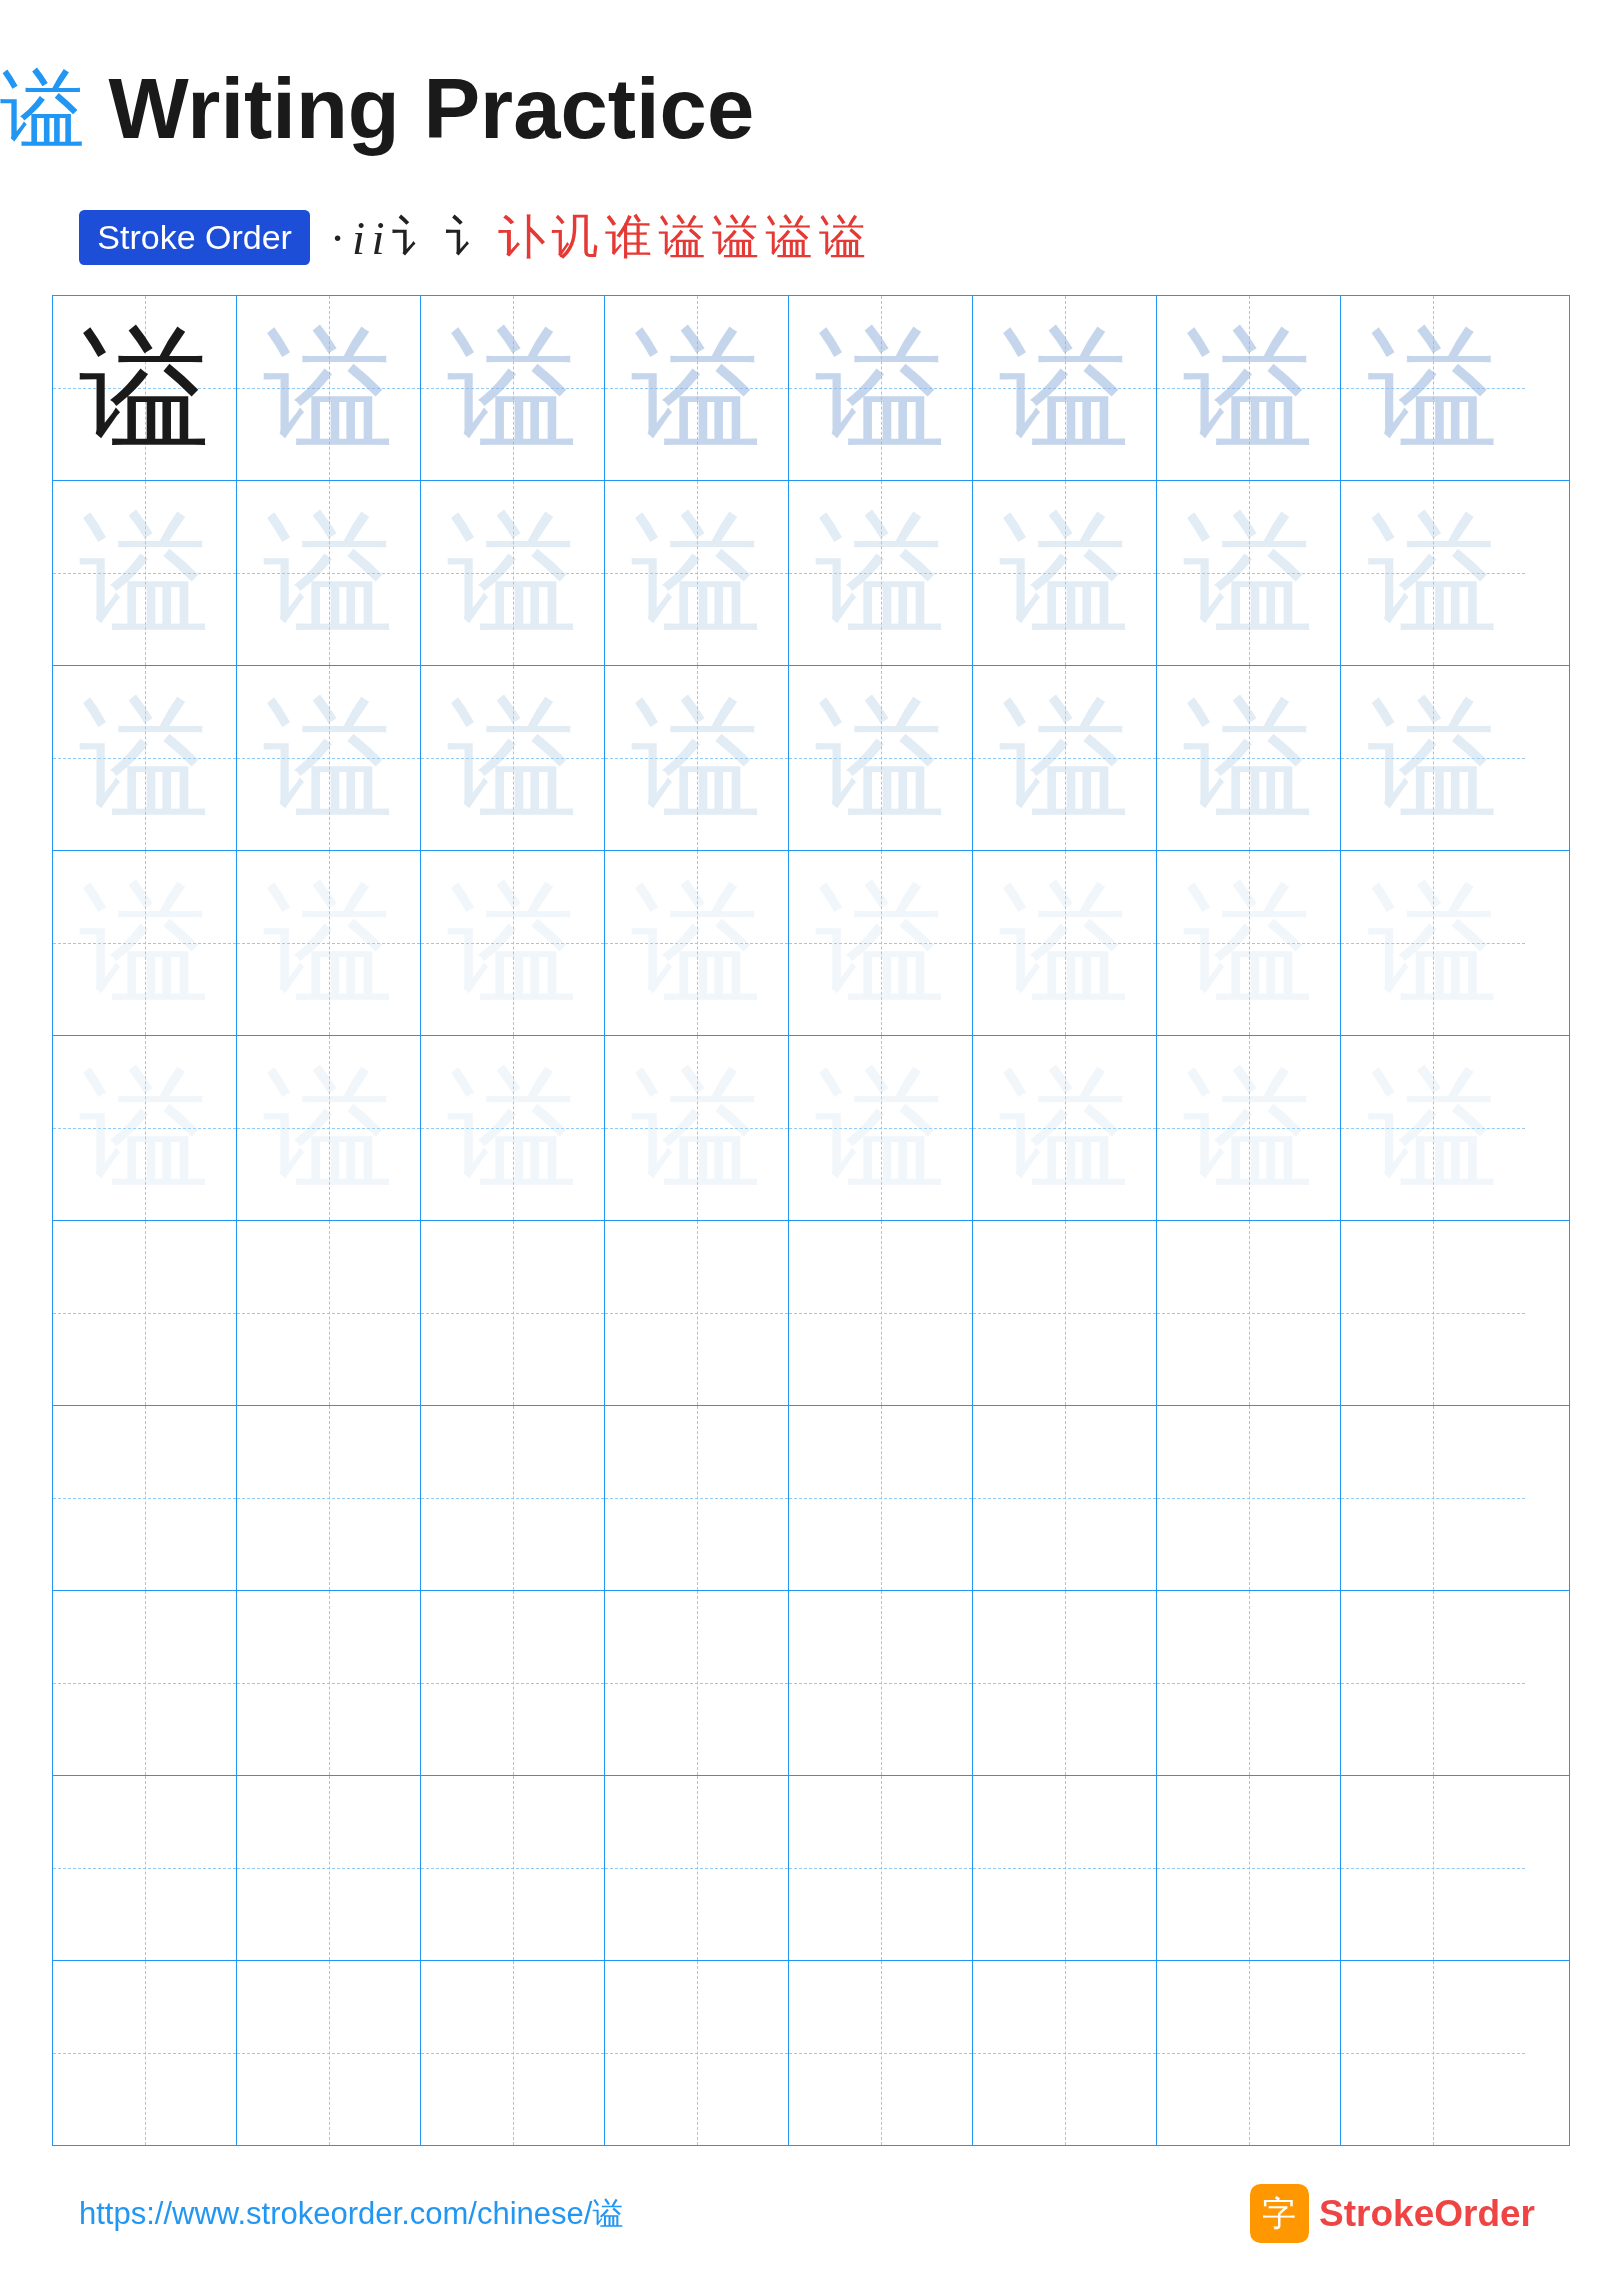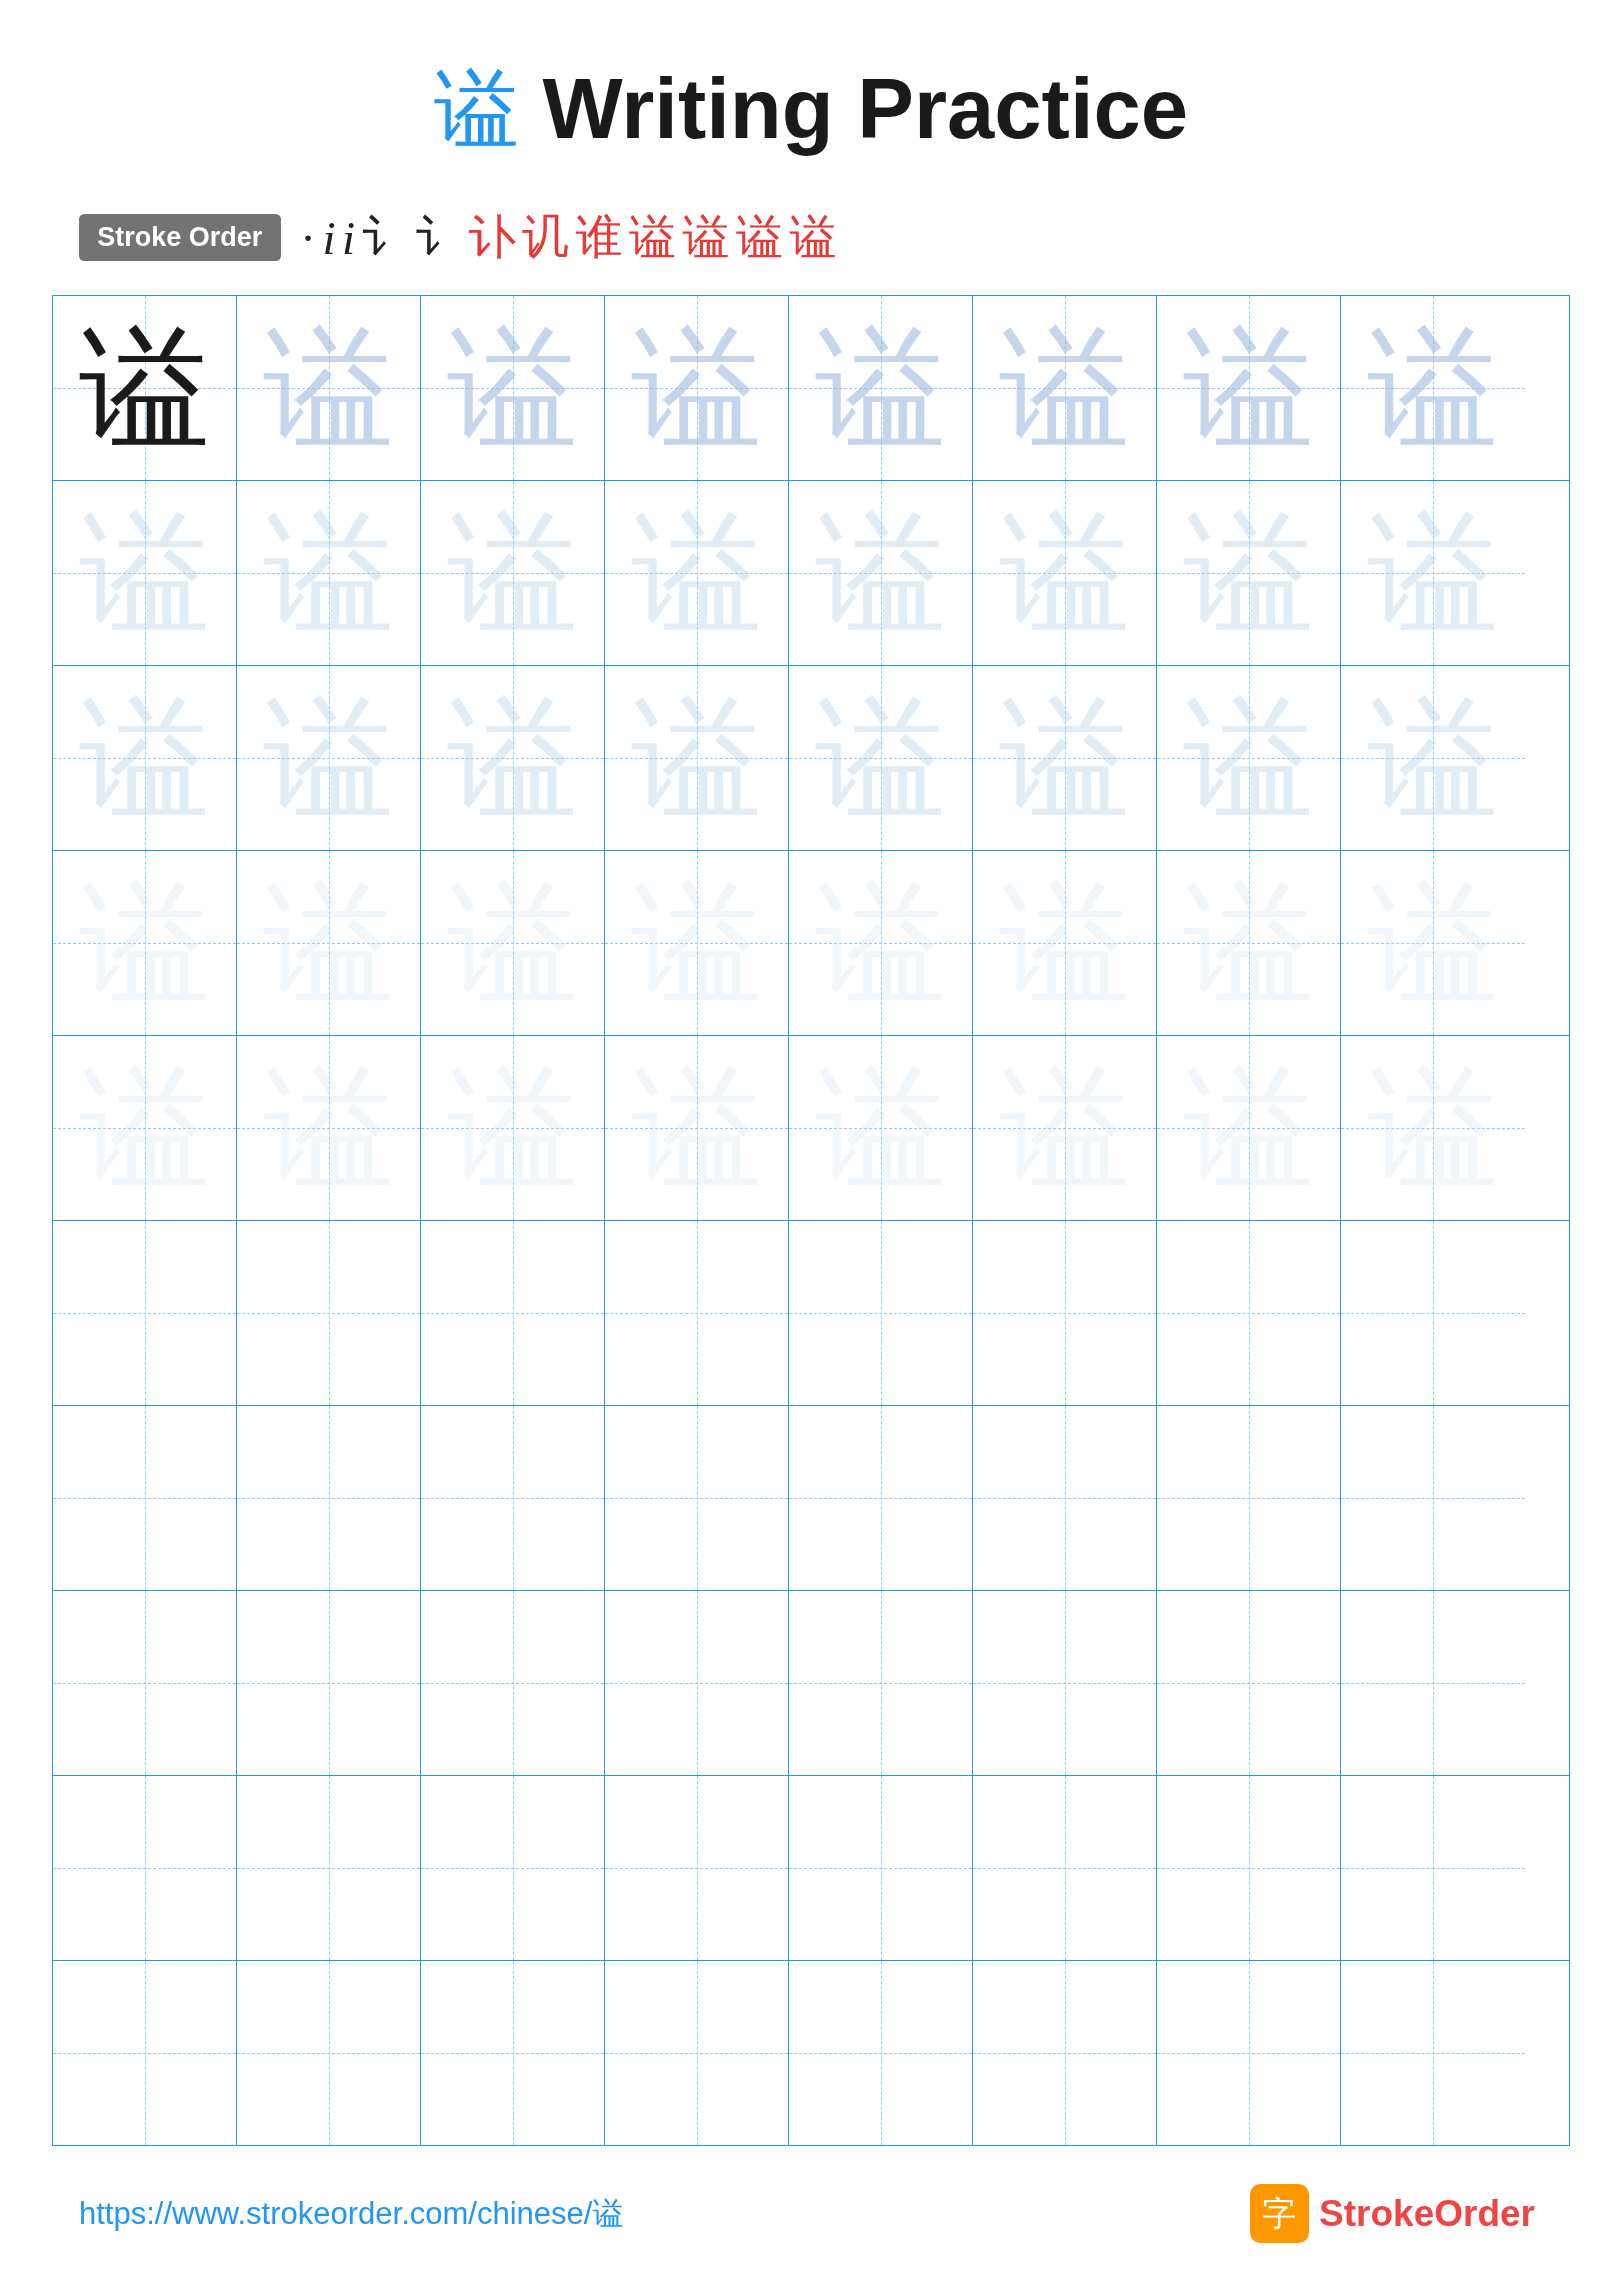--- a/index.html
+++ b/index.html
@@ -8,21 +8,20 @@
       width: 1622px;
       height: 2295px;
       background: #fff;
       font-family: Arial, sans-serif;
       position: relative;
       overflow: hidden;
     }
 
     
     .title-area {
-      text-align: center;
       padding-top: 52px;
       padding-bottom: 39px;
     }
     .title-char {
       font-size: 85px;
       color: #2196F3;
       font-family: serif;
     }
     .title-text {
       font-size: 85px;
@@ -32,24 +31,24 @@
 
     
     .stroke-order-row {
       display: flex;
       align-items: center;
       padding-left: 79px;
       margin-bottom: 26px;
       gap: 19.6px;
     }
     .stroke-order-badge {
-      background: #737373;
+      background: #1d4ed8;
       color: white;
-      font-size: 27px;
-      font-weight: bold;
+      font-size: 34px;
+      font-weight: normal;
       padding: 7.9px 18.3px;
       border-radius: 5.2px;
       white-space: nowrap;
     }
     .stroke-chars {
       display: flex;
       align-items: center;
       gap: 6.5px;
     }
     .stroke-char {

